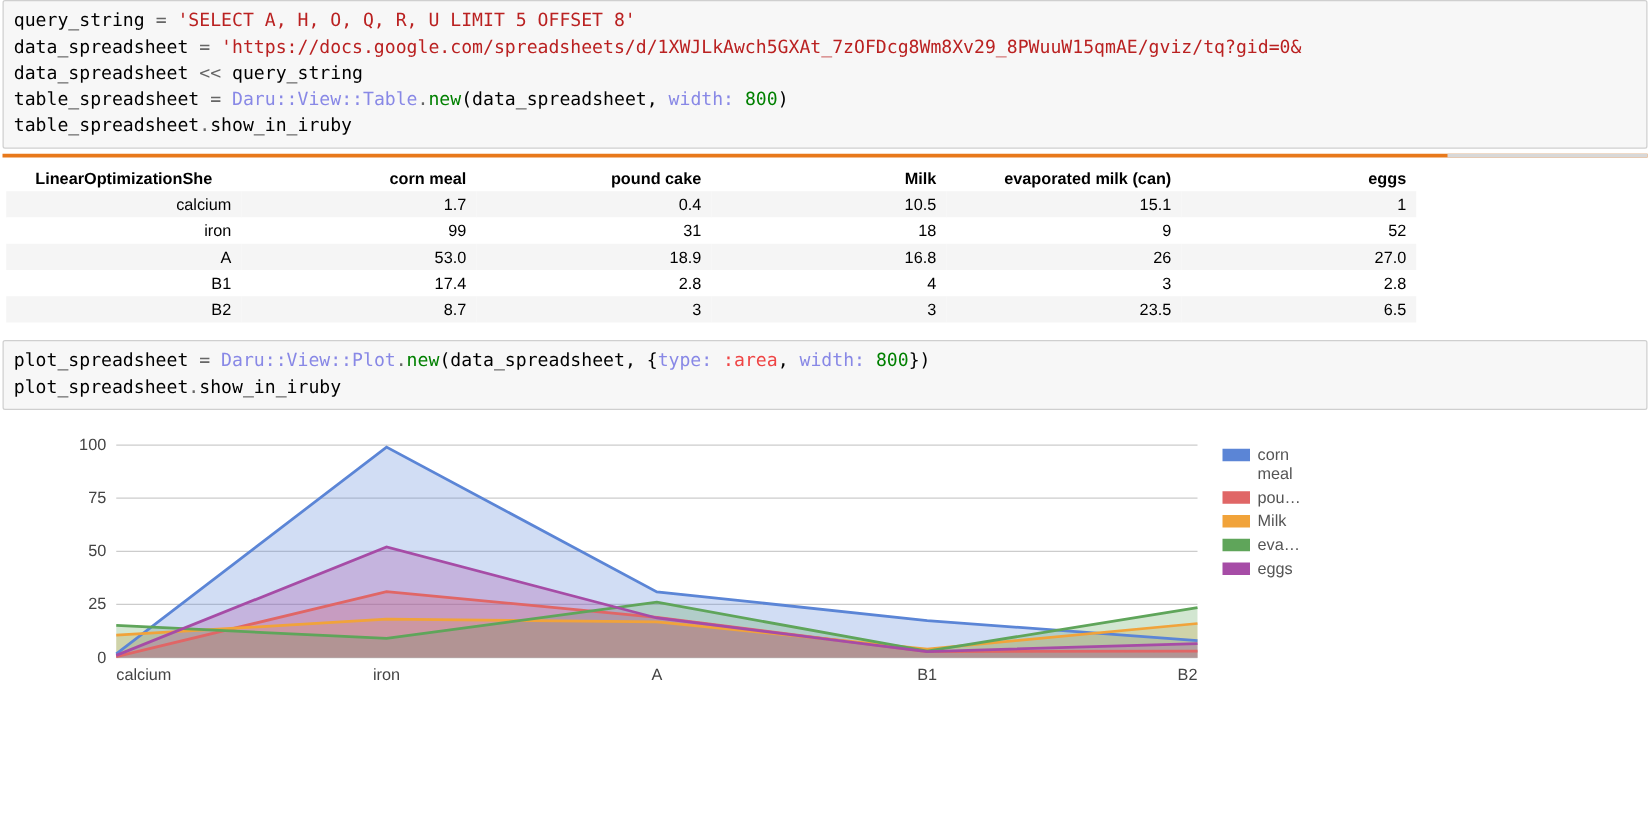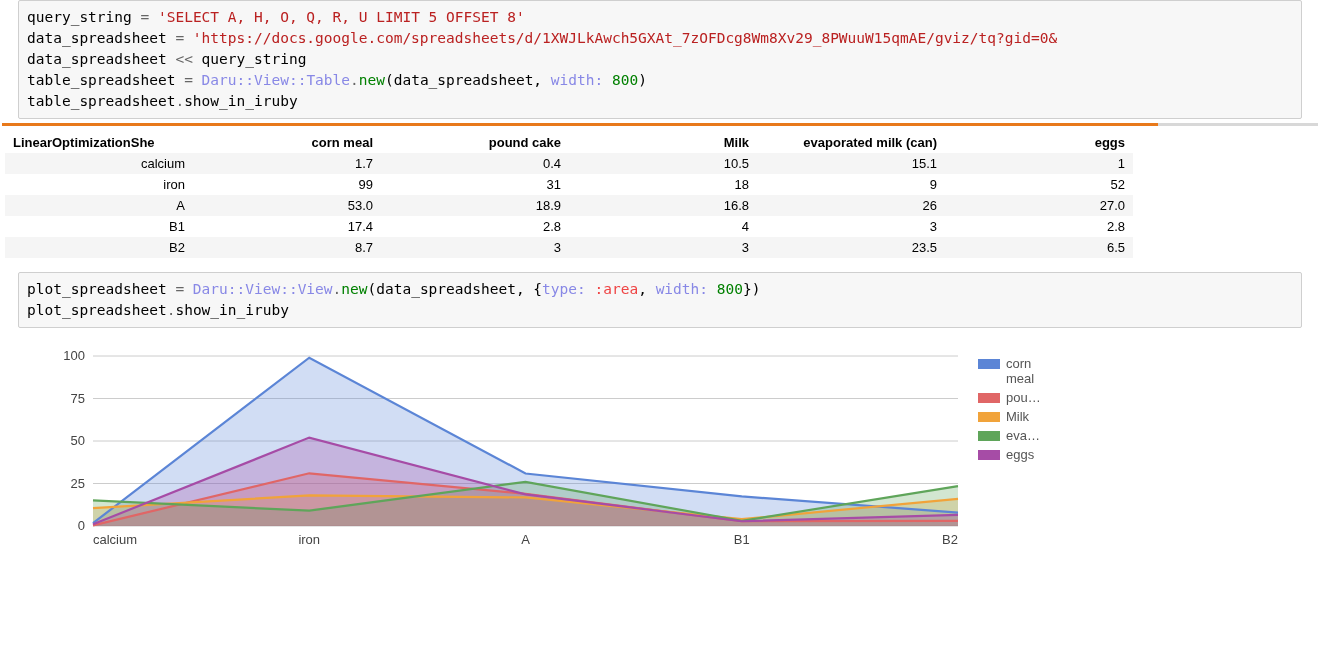--- a/index.html
+++ b/index.html
@@ -13,21 +13,21 @@
   .code-cell {
     background: #f7f7f7;
     border: 1px solid #cfcfcf;
     border-radius: 2px;
     padding: 6px 8px;
     font-family: "DejaVu Sans Mono", Menlo, Consolas, monospace;
     font-size: 14.5px;
     line-height: 1.45;
     white-space: pre;
     overflow: hidden;
-    margin: 0 18px;
+    margin: 0 2px;
   }
   .code-cell .s { color: #ba2121; } 
   .code-cell .o { color: #666; }    
   .code-cell .nc { color: #8888e6; } 
   .code-cell .fn { color: #008000; } 
   .code-cell .kw { color: #8888e6; } 
   .code-cell .sym { color: #ef4444; } 
   .code-cell .num { color: #008000; }
   .orange-rule {
     height: 3px;
@@ -55,21 +55,21 @@
     border: none;
   }
   table.data-table th {
     font-weight: 700;
   }
   table.data-table th:first-child,
   table.data-table td:first-child {
     text-align: right;
   }
   table.data-table th.first {
-    text-align: left;
+    text-align: center;
   }
   table.data-table tr:nth-child(odd) td,
   table.data-table tr:nth-child(odd) th.rowhead {
     background: #f5f5f5;
   }
   table.data-table tr:nth-child(even) td,
   table.data-table tr:nth-child(even) th.rowhead {
     background: #ffffff;
   }
   .chart-wrap {
@@ -166,21 +166,21 @@
         <td>B2</td>
         <td>8.7</td>
         <td>3</td>
         <td>3</td>
         <td>23.5</td>
         <td>6.5</td>
       </tr>
     </tbody>
 </table>
 
-<div class="code-cell"><span><span>plot_spreadsheet </span><span class="o">=</span><span class="nc"> Daru::View::</span><span class="nc">View</span><span class="o">.</span><span class="fn">new</span><span>(data_spreadsheet, {</span><span class="kw">type:</span><span class="sym"> :area</span><span>, </span><span class="kw">width:</span><span class="num"> 800</span><span>})</span></span>
+<div class="code-cell"><span><span>plot_spreadsheet </span><span class="o">=</span><span class="nc"> Daru::View::</span><span class="nc">Plot</span><span class="o">.</span><span class="fn">new</span><span>(data_spreadsheet, {</span><span class="kw">type:</span><span class="sym"> :area</span><span>, </span><span class="kw">width:</span><span class="num"> 800</span><span>})</span></span>
 <span><span>plot_spreadsheet</span><span class="o">.</span><span>show_in_iruby</span></span></div>
 
 <div class="chart-wrap">
   <svg class="chart-svg" id="chart-svg" viewBox="0 0 945 225">
       <line x1="75" x2="940" y1="180" y2="180" stroke="#ccc" stroke-width="1"></line>
       <text x="67" y="184" text-anchor="end" class="axis-text">0</text>
       <line x1="75" x2="940" y1="137.5" y2="137.5" stroke="#ccc" stroke-width="1"></line>
       <text x="67" y="141.5" text-anchor="end" class="axis-text">25</text>
       <line x1="75" x2="940" y1="95" y2="95" stroke="#ccc" stroke-width="1"></line>
       <text x="67" y="99" text-anchor="end" class="axis-text">50</text>

